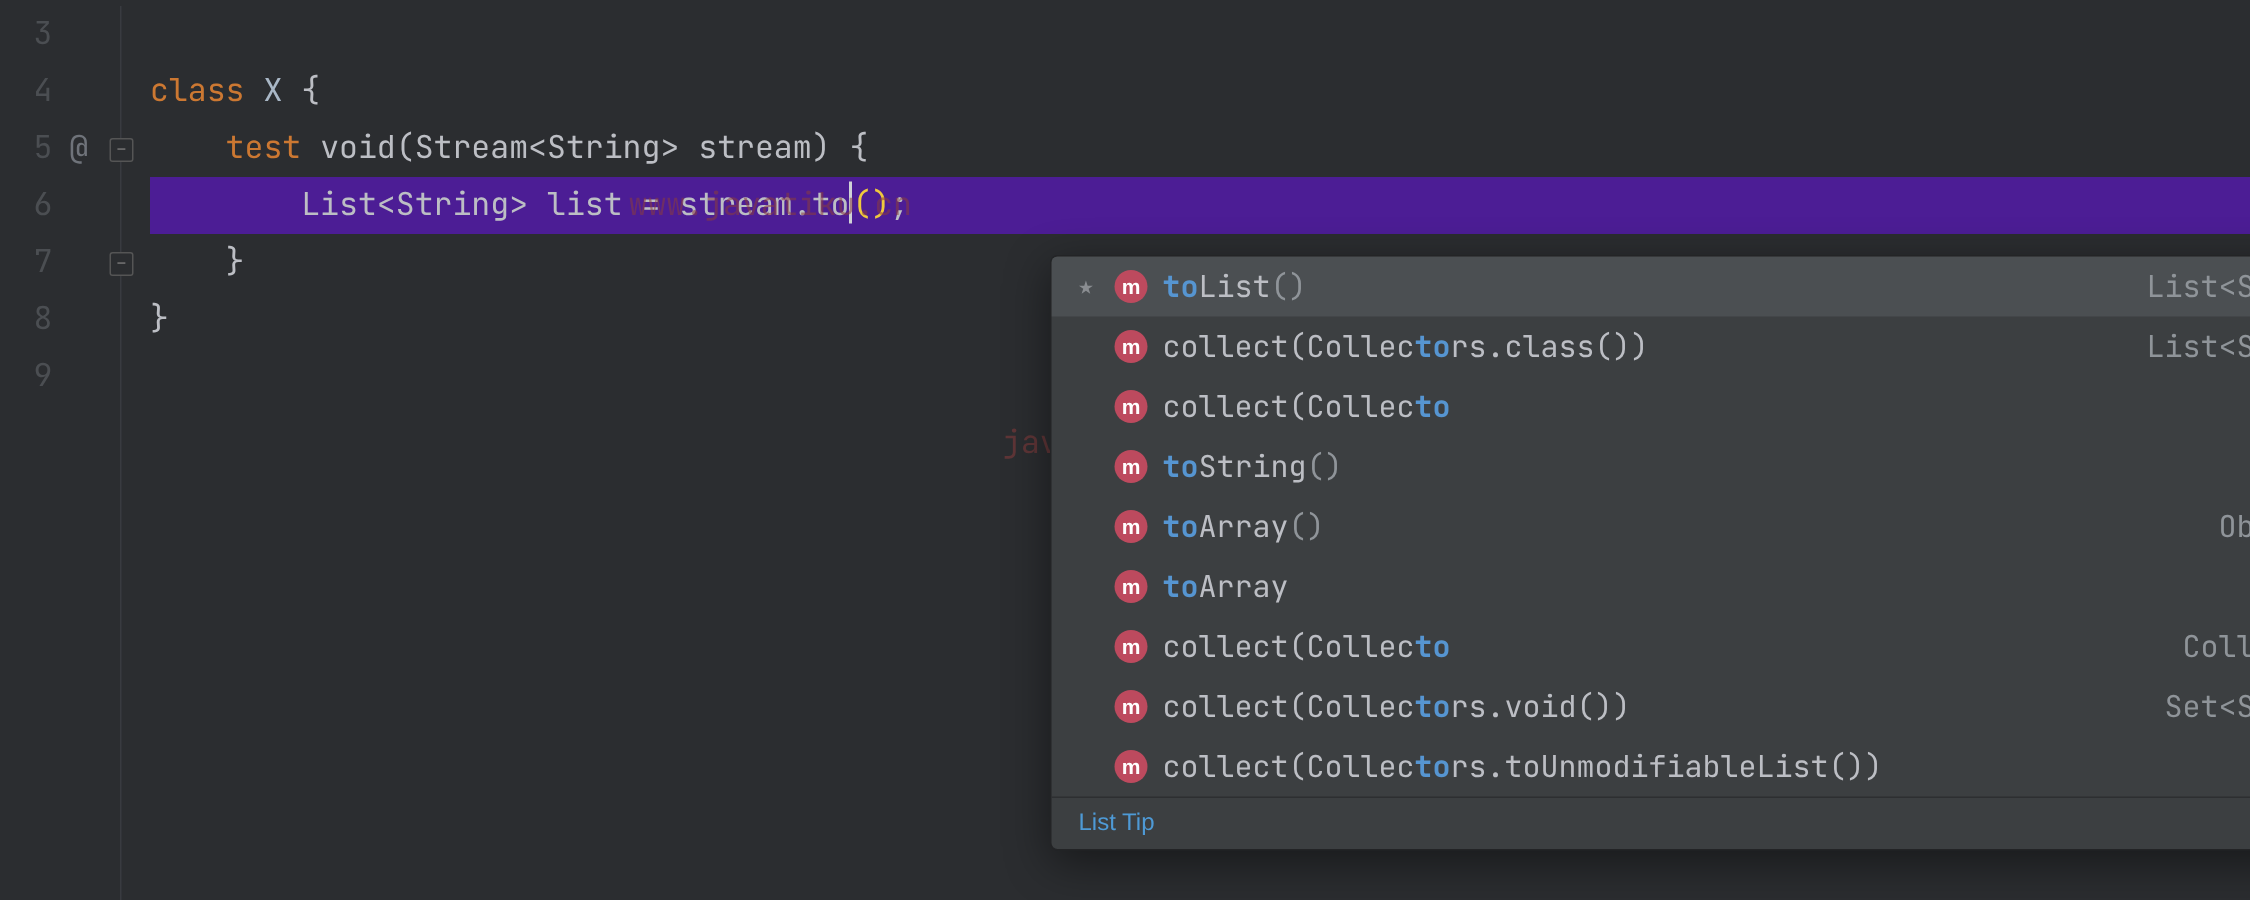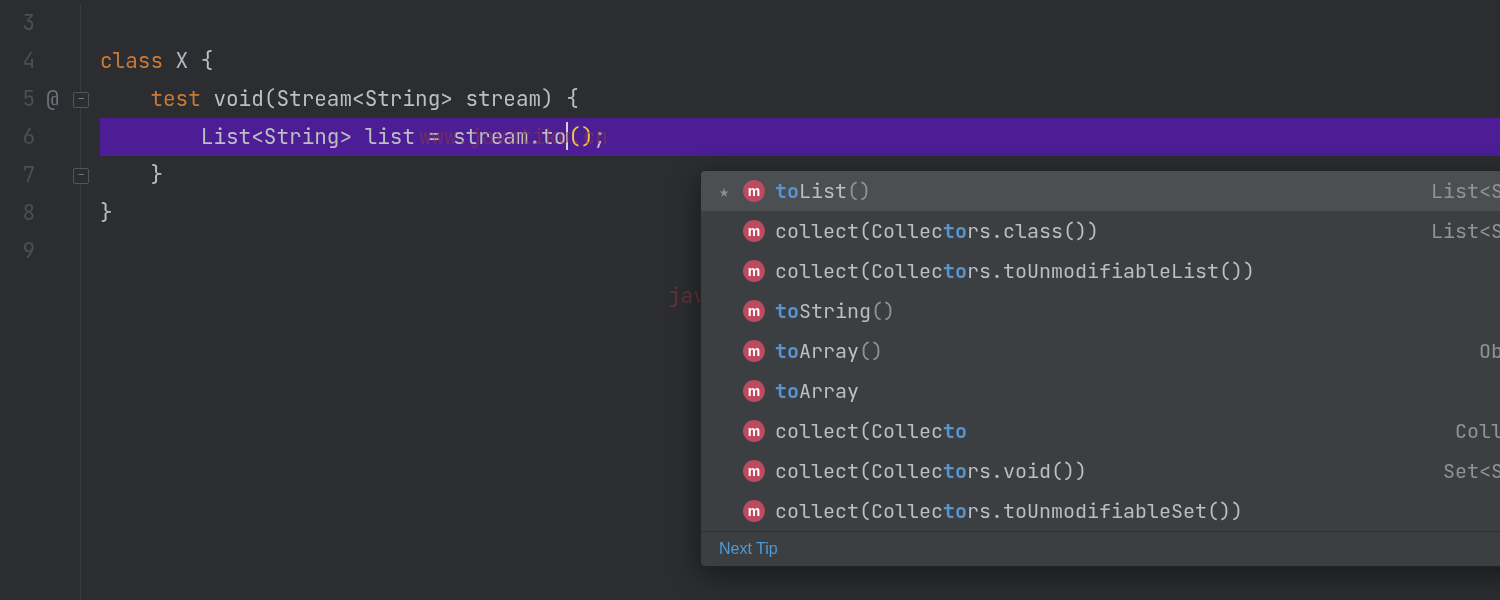--- a/index.html
+++ b/index.html
@@ -100,21 +100,20 @@
               <span>rs.class())</span>
             </span>
             <span class="ret">List&lt;String&gt;</span>
           </div>
           <div class="item">
             <span class="star"></span>
             <span class="mi">m</span>
             <span class="sigwrap">
               <span>collect(Collec</span>
               <span class="hl">to</span>
-              <span>rs.toUnmodifiableList())</span>
             </span>
           </div>
           <div class="item">
             <span class="star"></span>
             <span class="mi">m</span>
             <span class="sigwrap">
               <span class="hl">to</span>
               <span>String</span>
               <span class="dimtxt">()</span>
             </span>
@@ -155,23 +154,23 @@
               <span>rs.void())</span>
             </span>
             <span class="ret">Set&lt;String&gt;</span>
           </div>
           <div class="item">
             <span class="star"></span>
             <span class="mi">m</span>
             <span class="sigwrap">
               <span>collect(Collec</span>
               <span class="hl">to</span>
-              <span>rs.toUnmodifiableSet())</span>
+              <span>rs.toUnmodifiableList())</span>
             </span>
           </div>
         </div>
       <div class="foot">
-        <span class="link">Next Tip</span>
+        <span class="link">List Tip</span>
 
       </div>
     </div>
   </div>
 </div>
 
 </body></html>

